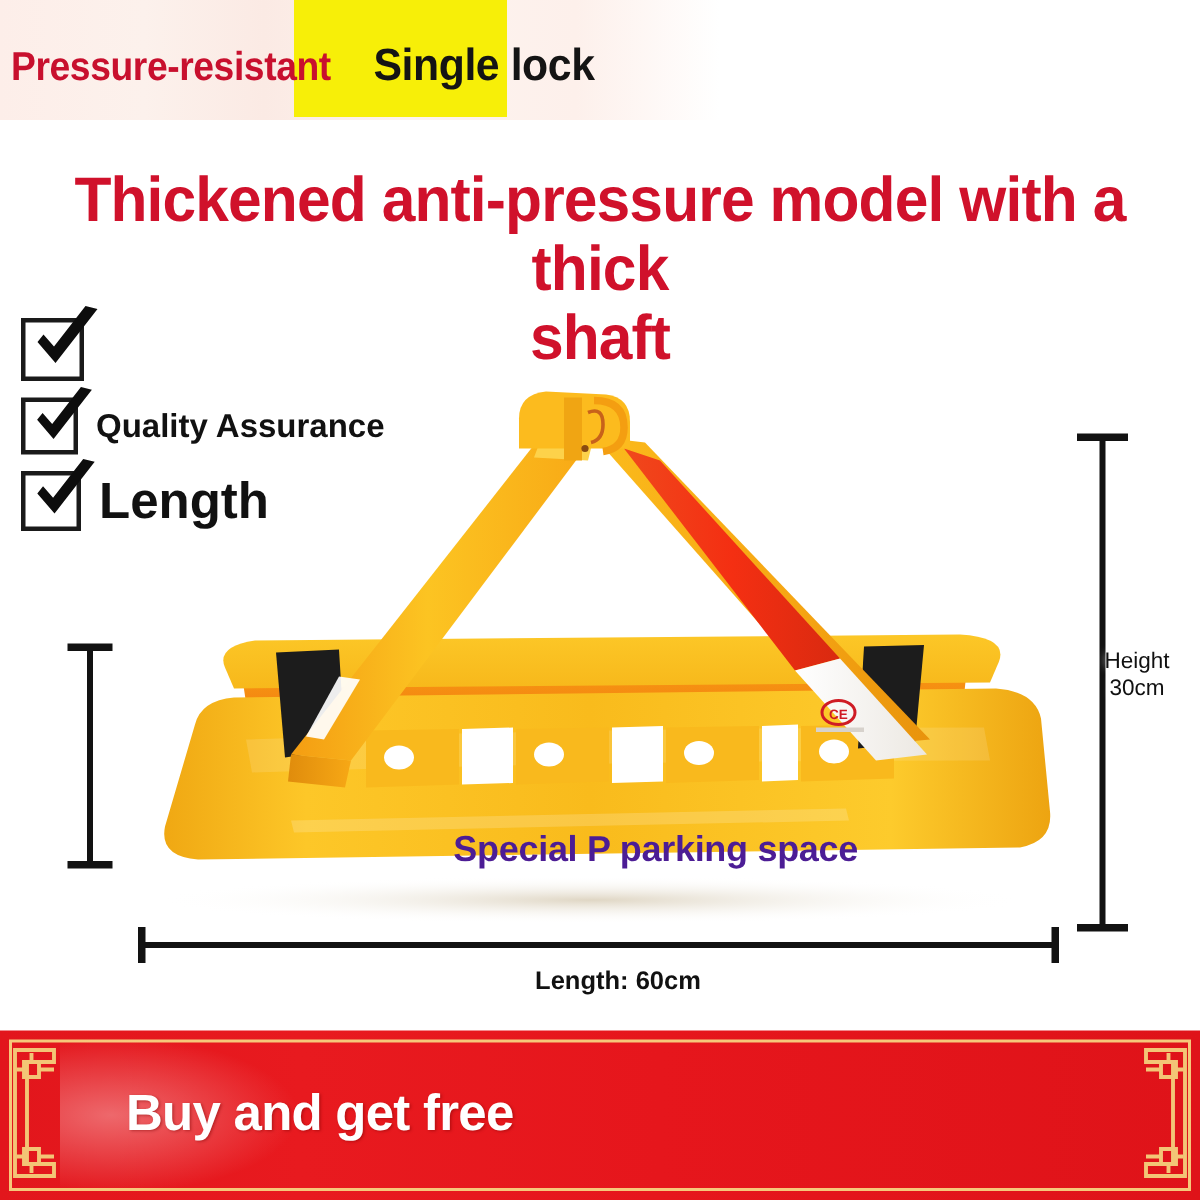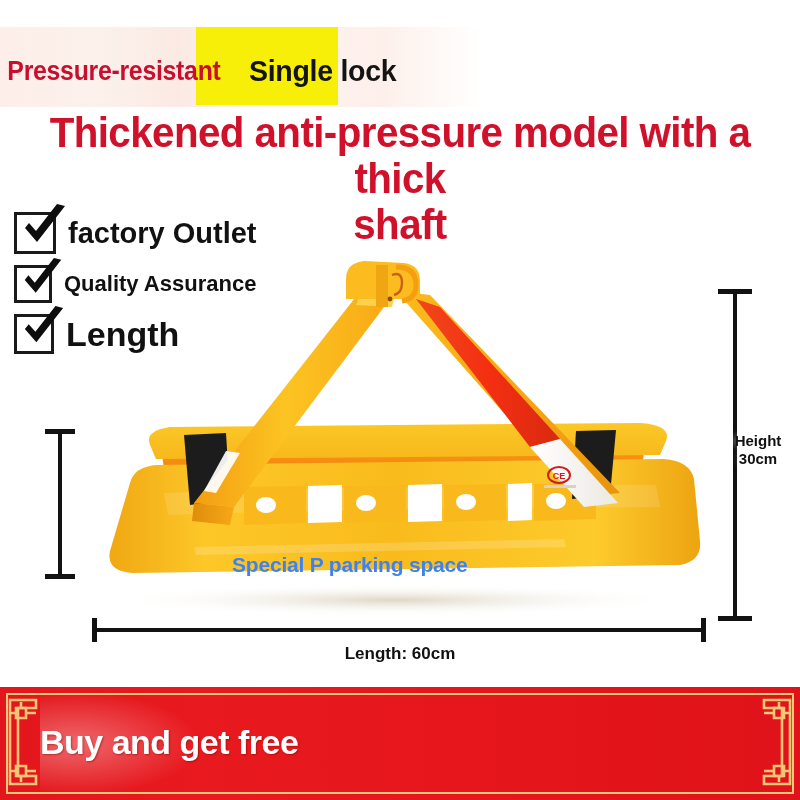--- a/index.html
+++ b/index.html
@@ -5,21 +5,21 @@
   html,body{margin:0;padding:0;}
   body{
     width:800px;height:800px;overflow:hidden;
     font-family:"Liberation Sans",sans-serif;
     background:#ffffff;
   }
   #page{position:relative;width:800px;height:800px;background:#fff;overflow:hidden;}
 
   
   .top-strip{position:absolute;left:0;top:0;width:800px;height:80px;
-    background:linear-gradient(90deg,#fdeee9 0%,#fcf1ec 12%,#fbeae4 22%,#fdf3ef 34%,#fdf0eb 48%,#fff 60%,#fff 100%);margin-top:27px;}
+    background:linear-gradient(90deg,#fdeee9 0%,#fcf1ec 12%,#fbeae4 22%,#fdf3ef 34%,#fdf0eb 48%,#fff 60%,#fff 100%);}
   .hl-box{position:absolute;left:196px;top:0;width:142px;height:78px;background:#f7ef08;}
   .top-line{position:absolute;left:0;top:22px;width:800px;height:44px;
     display:flex;align-items:center;white-space:nowrap;}
   .t-red{font-size:27px;font-weight:bold;color:#c8102e;letter-spacing:-0.3px;
     padding-left:8px;font-stretch:condensed;transform:scaleX(0.92);transform-origin:left center;}
   .t-black{font-size:30px;font-weight:bold;color:#141414;letter-spacing:-0.3px;
     margin-left:9px;transform:scaleX(0.95);transform-origin:left center;}
 
   
   .headline{position:absolute;left:24px;top:110px;width:752px;
@@ -45,48 +45,48 @@
 
   
   .product{position:absolute;left:44px;top:255px;width:680px;height:360px;}
 
   
   .dim-line{position:absolute;background:#121212;}
   .dim-right{left:733px;top:290px;width:4px;height:330px;}
   .dim-right-cap-t{left:718px;top:289px;width:34px;height:5px;}
   .dim-right-cap-b{left:718px;top:616px;width:34px;height:5px;}
   .dim-right-lbl{position:absolute;left:726px;top:432px;width:64px;
-    text-align:center;font-size:15px;font-weight:bold;color:#111;line-height:18px;
+    text-align:center;font-size:15px;font-weight:normal;color:#111;line-height:18px;
     text-shadow:0 0 6px #fff;}
 
   .dim-left{left:58px;top:430px;width:4px;height:148px;}
   .dim-left-cap-t{left:45px;top:429px;width:30px;height:5px;}
   .dim-left-cap-b{left:45px;top:574px;width:30px;height:5px;}
   .dim-left-lbl-wrap{position:absolute;left:16px;top:450px;height:110px;
     display:flex;align-items:center;justify-content:center;}
 
   .dim-bottom{left:93px;top:628px;width:612px;height:4px;}
   .dim-bottom-cap-l{left:92px;top:618px;width:5px;height:24px;}
   .dim-bottom-cap-r{left:701px;top:618px;width:5px;height:24px;}
-  .dim-bottom-lbl{position:absolute;left:300px;top:644px;width:200px;text-align:center;
+  .dim-bottom-lbl{position:absolute;left:312px;top:644px;width:200px;text-align:center;
     font-size:17px;font-weight:bold;color:#111;}
 
   
   .banner{position:absolute;left:0;top:687px;width:800px;height:113px;
     background:linear-gradient(90deg,#e2161c 0%,#e81a1f 25%,#e6161c 55%,#df1319 100%);
     overflow:hidden;}
   .banner-inner-line{position:absolute;left:6px;top:6px;width:788px;height:101px;
     border:2px solid #f6c87a;box-sizing:border-box;}
   .banner-glow{position:absolute;left:40px;top:0;width:170px;height:113px;
     background:radial-gradient(ellipse at 20% 50%,rgba(255,255,255,.35) 0%,rgba(255,255,255,0) 65%);}
   .corner{position:absolute;width:60px;height:100px;}
   .corner.tl{left:4px;top:5px;}
   .corner.tr{right:4px;top:5px;transform:scaleX(-1);}
   .banner-text{position:absolute;left:40px;top:724px;font-size:34px;font-weight:bold;
-    color:#ffffff;letter-spacing:-0.5px;text-shadow:1px 1px 2px rgba(120,0,0,.45);}
+    color:#ffffff;letter-spacing:-0.5px;text-shadow:1px 1px 2px rgba(120,0,0,.45);padding-left:44px;}
 </style>
 </head>
 <body>
 
 <div id="page">
 
   <div class="top-strip">
     <div class="hl-box"></div>
     <div class="top-line">
       <span class="t-red">Pressure-resistant</span>
@@ -100,21 +100,20 @@
   </div>
 
   <div class="checks">
 
     <div class="check-row r1">
       <div class="cbox">
         <svg class="tick" viewBox="0 0 52 46">
           <path d="M6 24 L18 38 L46 2 L38 0 L17 27 L10 19 Z" fill="#0d0d0d"></path>
         </svg>
       </div>
-      <div class="lbl">factory Outlet</div>
     </div>
 
     <div class="check-row r2">
       <div class="cbox">
         <svg class="tick" viewBox="0 0 52 46">
           <path d="M6 24 L18 38 L46 2 L38 0 L17 27 L10 19 Z" fill="#0d0d0d"></path>
         </svg>
       </div>
       <div class="lbl">Quality Assurance</div>
     </div>
@@ -232,22 +231,22 @@
         <path d="M332 10 L344 10 L344 52 L332 52 Z" fill="#f0a513"></path>
         <path d="M352 12 Q372 12 372 30 Q372 44 358 46" fill="none" stroke="#f49e11" stroke-width="5"></path>
         <path d="M348 20 q10 -4 10 8 q0 10 -8 12" fill="none" stroke="#c8621a" stroke-width="2.4"></path>
         <circle cx="346" cy="44" r="2.4" fill="#8a4a10"></circle>
       </g>
 
       <path d="M150 292 L520 284 L522 292 L152 300 Z" fill="rgba(255,255,255,0.18)"></path>
     </svg>
 
     
-    <div style="position:absolute;left:188px;top:298px;width:340px;text-align:left;
-                font-size:21px;font-weight:bold;color:#3b82f6;letter-spacing:-0.2px;">Special P parking space</div>
+    <div style="position:absolute;left:188px;top:298px;width:340px;text-align:right;
+                font-size:24px;font-weight:bold;color:#4c1d95;letter-spacing:-0.2px;">Special P parking space</div>
   </div>
 
   <div class="dim-line dim-right"></div>
   <div class="dim-line dim-right-cap-t"></div>
   <div class="dim-line dim-right-cap-b"></div>
   <div class="dim-right-lbl">
     <div>Height</div>
     <div>30cm</div>
   </div>
 

